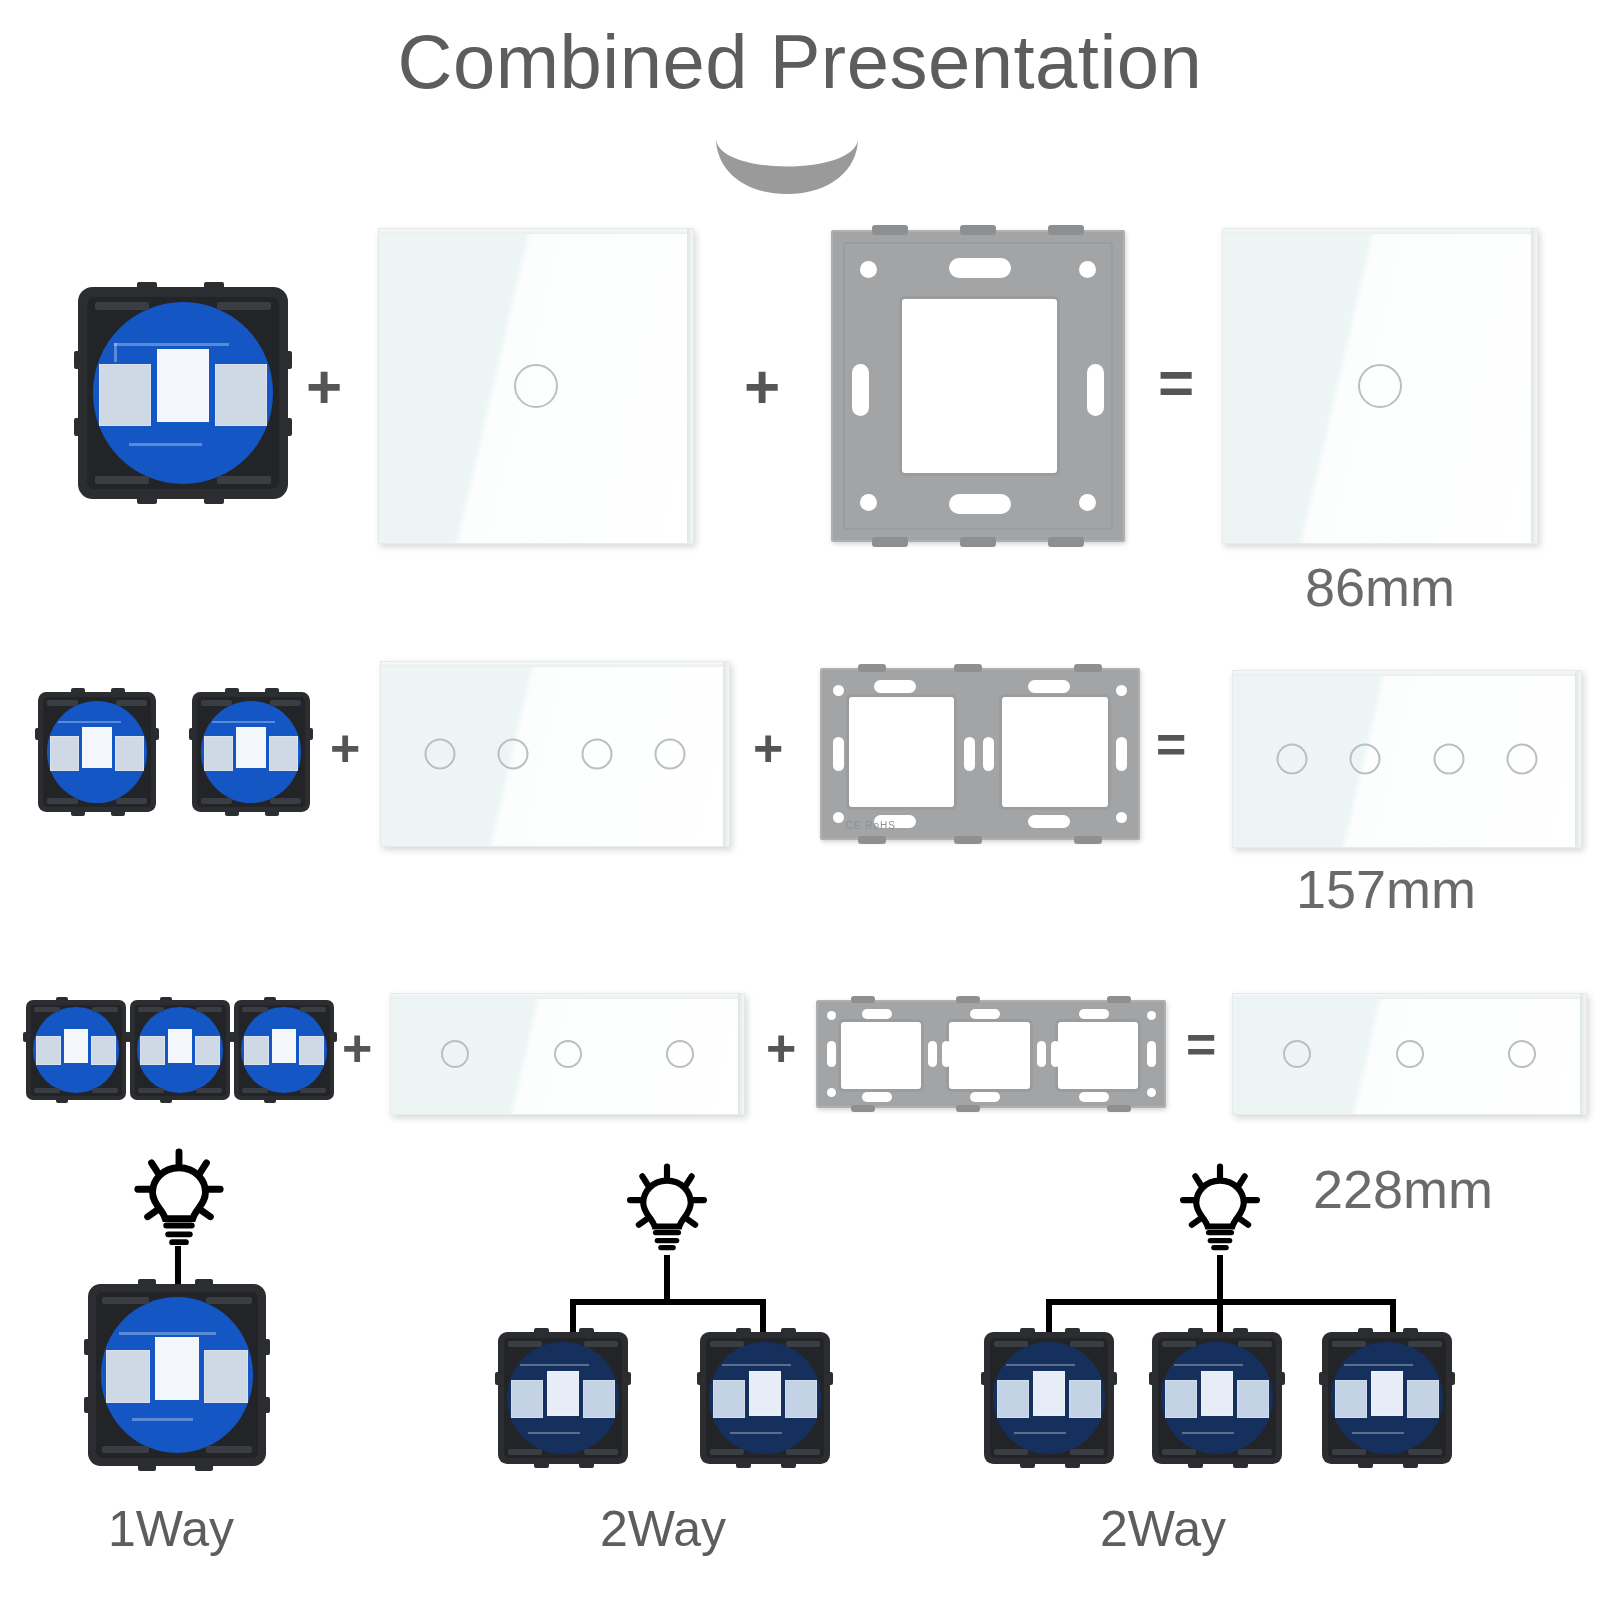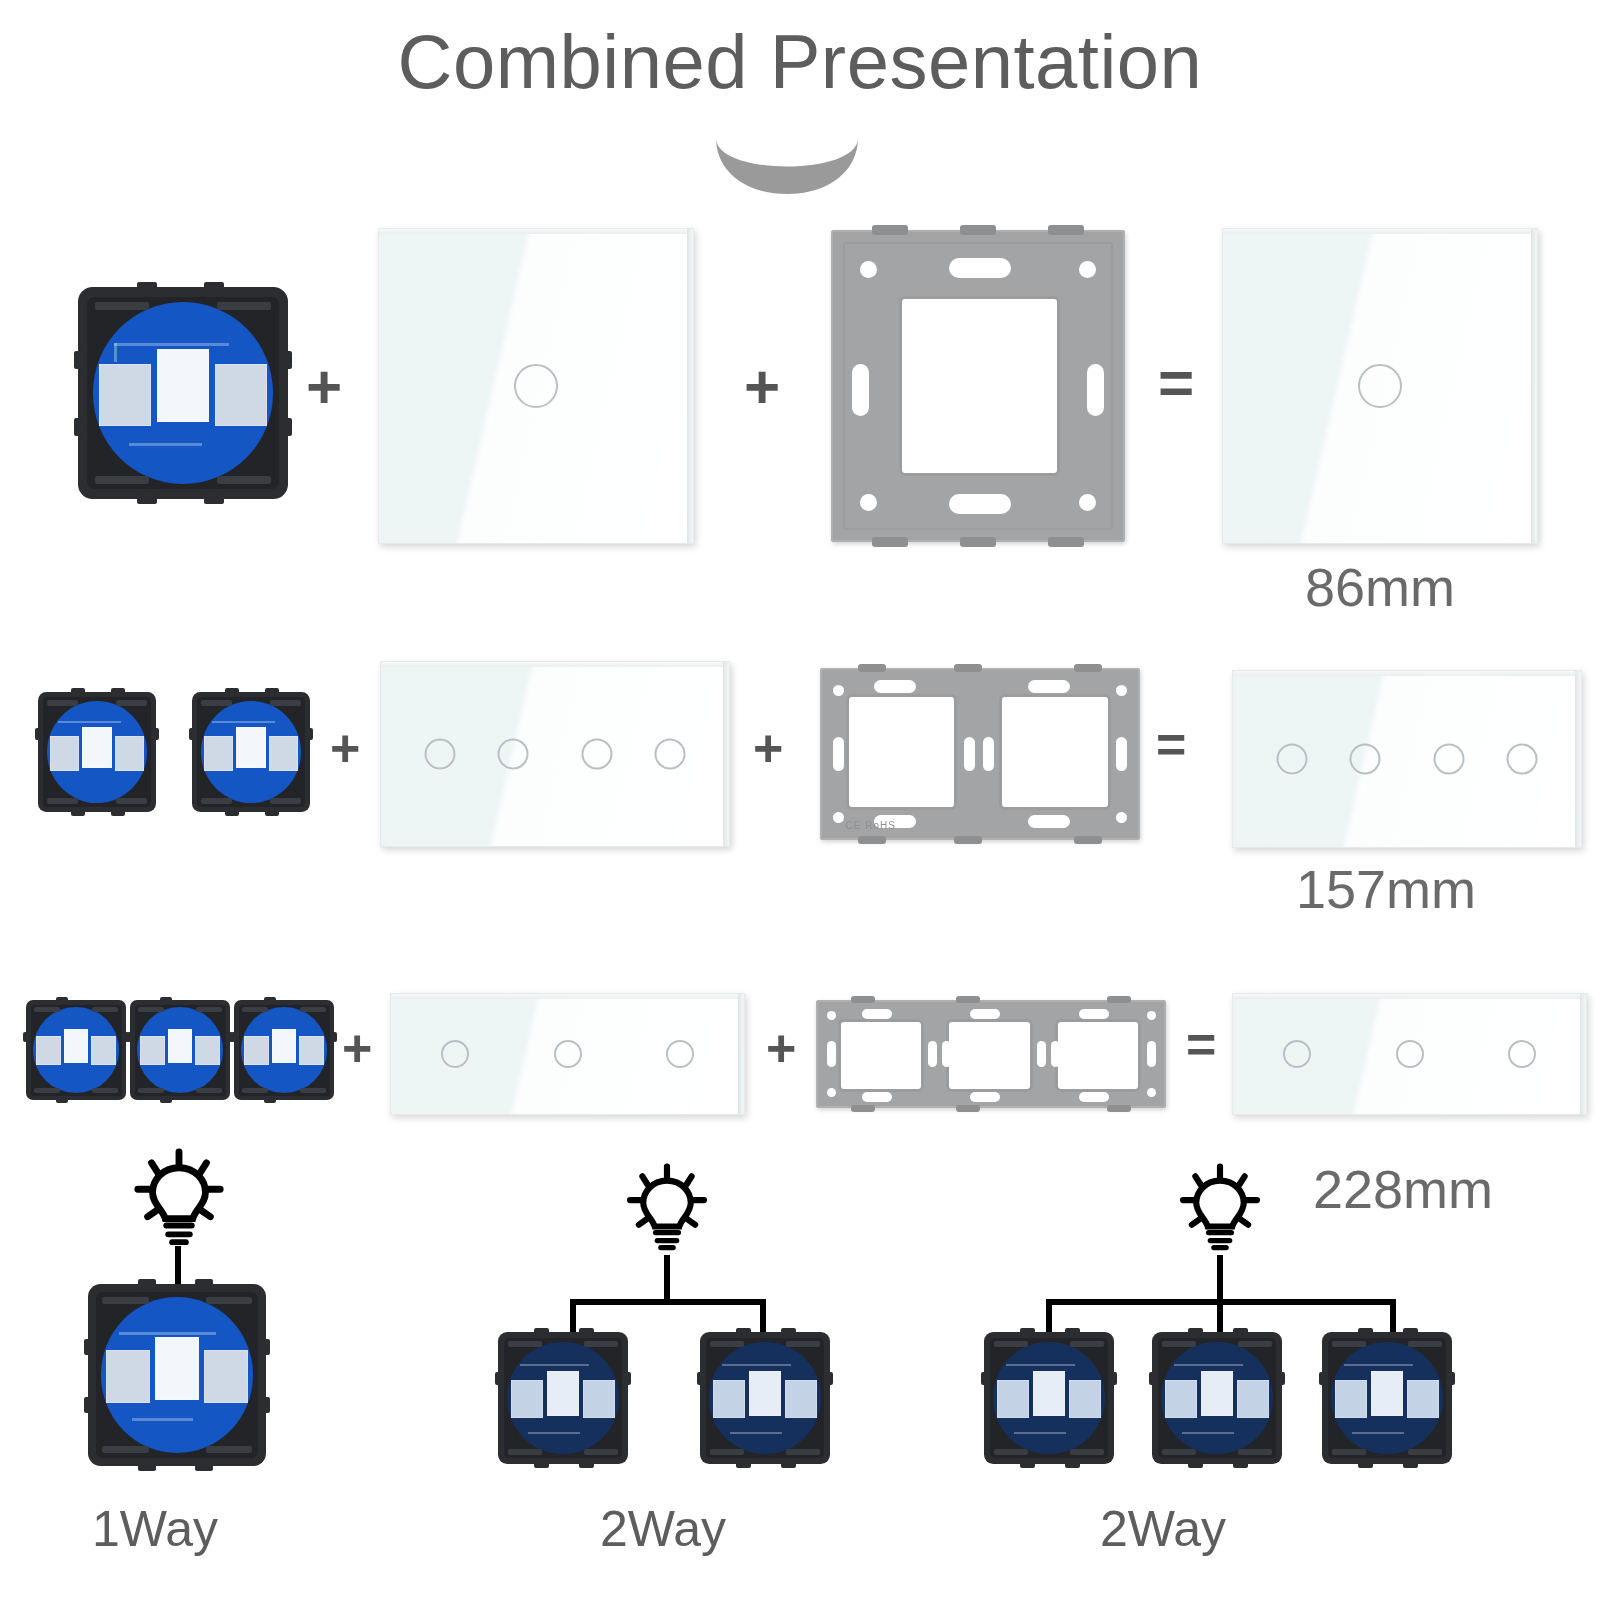--- a/index.html
+++ b/index.html
@@ -527,21 +527,21 @@
   <div class="tab" style="right:-4px;top:62%;width:9px;height:16px;"></div>
   <div class="tab" style="left:28%;top:-5px;width:18px;height:10px;"></div>
   <div class="tab" style="left:60%;top:-5px;width:18px;height:10px;"></div>
   <div class="tab" style="left:28%;bottom:-5px;width:18px;height:10px;"></div>
   <div class="tab" style="left:60%;bottom:-5px;width:18px;height:10px;"></div>
   <div class="clip" style="left:8%;top:7%;width:26%;height:7px;"></div>
   <div class="clip" style="right:8%;top:7%;width:26%;height:7px;"></div>
   <div class="clip" style="left:8%;bottom:7%;width:26%;height:7px;"></div>
   <div class="clip" style="right:8%;bottom:7%;width:26%;height:7px;"></div>
 </div>
-<div class="waylabel" style="left:92px;top:1500px;">1Way</div>
+<div class="waylabel" style="left:108px;top:1500px;">1Way</div>
 
 <svg class="bulb" viewBox="0 0 100 110" style="left:623px;top:1163px;width:88px;height:97px;">
   <g stroke="#000" stroke-width="7" stroke-linecap="round" fill="none">
     <line x1="50" y1="4" x2="50" y2="17"></line>
     <line x1="22" y1="15" x2="29" y2="26"></line>
     <line x1="78" y1="15" x2="71" y2="26"></line>
     <line x1="8" y1="42" x2="21" y2="42"></line>
     <line x1="92" y1="42" x2="79" y2="42"></line>
     <line x1="18" y1="70" x2="28" y2="63"></line>
     <line x1="82" y1="70" x2="72" y2="63"></line>

